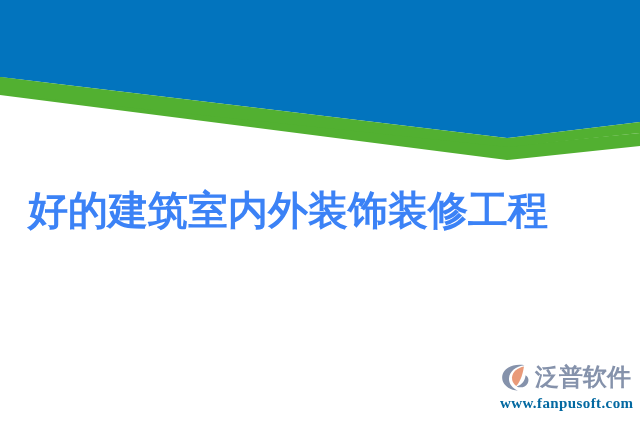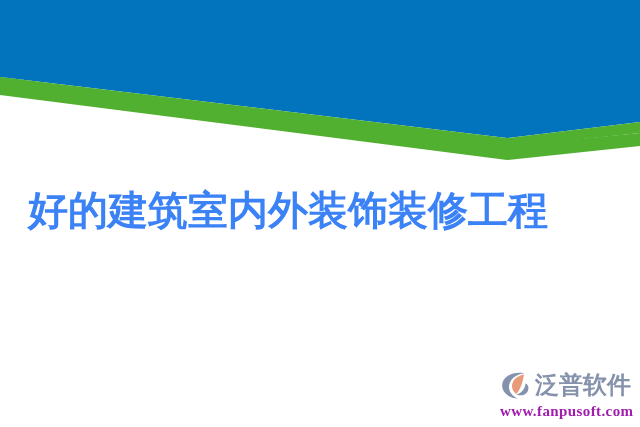--- a/index.html
+++ b/index.html
@@ -54,21 +54,21 @@
     white-space: nowrap;
   }
   .headline .line {
     display: block;
   }
 
   
   .logo {
     position: absolute;
     right: 8px;
-    bottom: 4px;
+    bottom: 12px;
     width: 132px;
     height: 54px;
   }
   .logo-row {
     display: flex;
     align-items: center;
     height: 32px;
   }
   .logo-mark {
     width: 32px;
@@ -87,21 +87,21 @@
     font-weight: bold;
     color: #8592ab;
     line-height: 30px;
     letter-spacing: 0px;
     white-space: nowrap;
   }
   .logo-url {
     font-family: "Liberation Serif", "DejaVu Serif", serif;
     font-size: 15px;
     font-weight: bold;
-    color: #a21caf;
+    color: #0369a1;
     letter-spacing: 0.4px;
     line-height: 18px;
     margin-top: 1px;
     text-align: right;
     white-space: nowrap;
   }
 </style>
 </head>
 <body>
 

